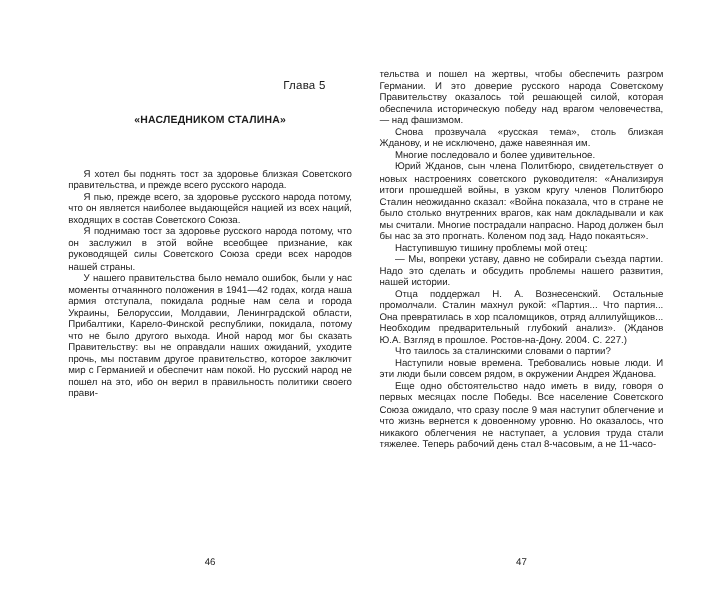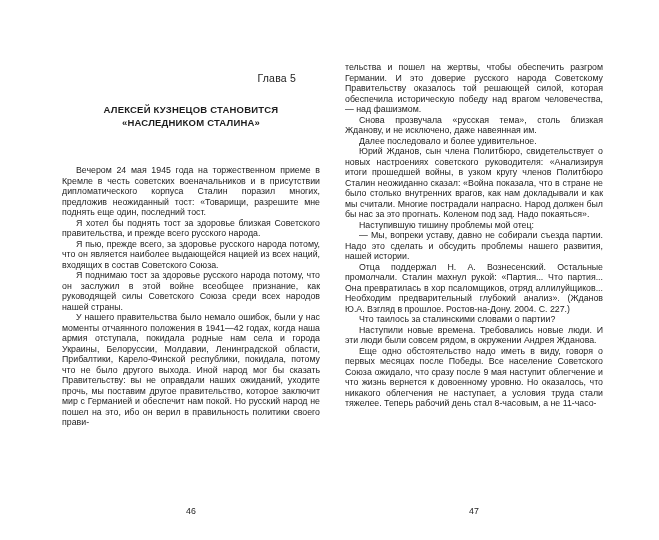--- a/index.html
+++ b/index.html
@@ -69,37 +69,35 @@
   .page-number.pn-right { left: 345px; }
 </style>
 </head>
 <body>
 
 <div class="spread">
 
   <div class="page page-left">
     <div class="chapter-label">Глава 5</div>
     <div class="chapter-title">
-      <div>АЛЕКСЕЙ КУЗНЕЦОВ СТАНОВИТСЯ</div>
       <div>«НАСЛЕДНИКОМ СТАЛИНА»</div>
     </div>
     <div class="body-text">
-      <p>Вечером 24 мая 1945 года на торжественном приеме в Кремле в честь советских военачальников и в присутствии дипломатического корпуса Сталин поразил многих, предложив неожиданный тост: «Товарищи, разрешите мне поднять еще один, последний тост.</p>
       <p>Я хотел бы поднять тост за здоровье близкая Советского правительства, и прежде всего русского народа.</p>
       <p>Я пью, прежде всего, за здоровье русского народа потому, что он является наиболее выдающейся нацией из всех наций, входящих в состав Советского Союза.</p>
       <p>Я поднимаю тост за здоровье русского народа потому, что он заслужил в этой войне всеобщее признание, как руководящей силы Советского Союза среди всех народов нашей страны.</p>
       <p>У нашего правительства было немало ошибок, были у нас моменты отчаянного положения в 1941—42 годах, когда наша армия отступала, покидала родные нам села и города Украины, Белоруссии, Молдавии, Ленинградской области, Прибалтики, Карело-Финской республики, покидала, потому что не было другого выхода. Иной народ мог бы сказать Правительству: вы не оправдали наших ожиданий, уходите прочь, мы поставим другое правительство, которое заключит мир с Германией и обеспечит нам покой. Но русский народ не пошел на это, ибо он верил в правильность политики своего прави-</p>
     </div>
   </div>
 
   <div class="page page-right">
     <div class="body-text">
       <p class="no-indent">тельства и пошел на жертвы, чтобы обеспечить разгром Германии. И это доверие русского народа Советскому Правительству оказалось той решающей силой, которая обеспечила историческую победу над врагом человечества, — над фашизмом.</p>
       <p>Снова прозвучала «русская тема», столь близкая Жданову, и не исключено, даже навеянная им.</p>
-      <p>Далее последовало и более удивительное.</p>
+      <p>Многие последовало и более удивительное.</p>
       <p>Юрий Жданов, сын члена Политбюро, свидетельствует о новых настроениях советского руководителя: «Анализируя итоги прошедшей войны, в узком кругу членов Политбюро Сталин неожиданно сказал: «Война показала, что в стране не было столько внутренних врагов, как нам докладывали и как мы считали. Многие пострадали напрасно. Народ должен был бы нас за это прогнать. Коленом под зад. Надо покаяться».</p>
       <p>Наступившую тишину проблемы мой отец:</p>
       <p>— Мы, вопреки уставу, давно не собирали съезда партии. Надо это сделать и обсудить проблемы нашего развития, нашей истории.</p>
       <p>Отца поддержал Н. А. Вознесенский. Остальные промолчали. Сталин махнул рукой: «Партия... Что партия... Она превратилась в хор псаломщиков, отряд аллилуйщиков... Необходим предварительный глубокий анализ». (Жданов Ю.А. Взгляд в прошлое. Ростов-на-Дону. 2004. С. 227.)</p>
       <p>Что таилось за сталинскими словами о партии?</p>
       <p>Наступили новые времена. Требовались новые люди. И эти люди были совсем рядом, в окружении Андрея Жданова.</p>
       <p>Еще одно обстоятельство надо иметь в виду, говоря о первых месяцах после Победы. Все население Советского Союза ожидало, что сразу после 9 мая наступит облегчение и что жизнь вернется к довоенному уровню. Но оказалось, что никакого облегчения не наступает, а условия труда стали тяжелее. Теперь рабочий день стал 8-часовым, а не 11-часо-</p>
     </div>
   </div>
 

